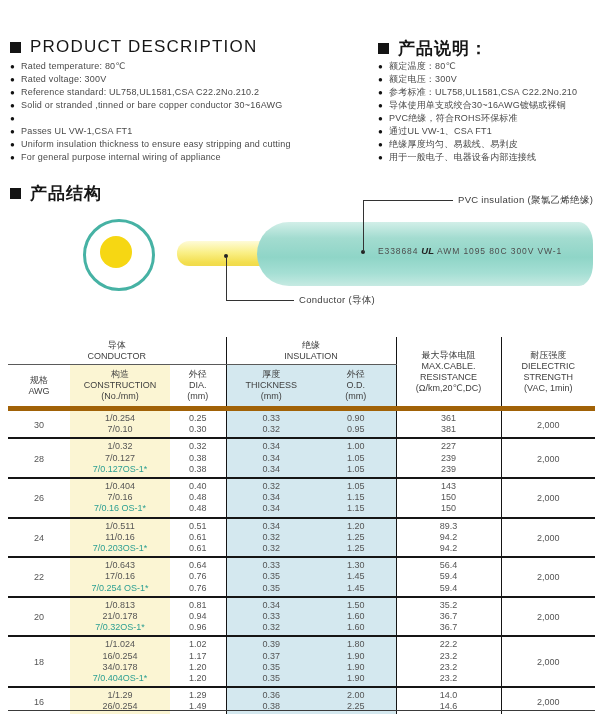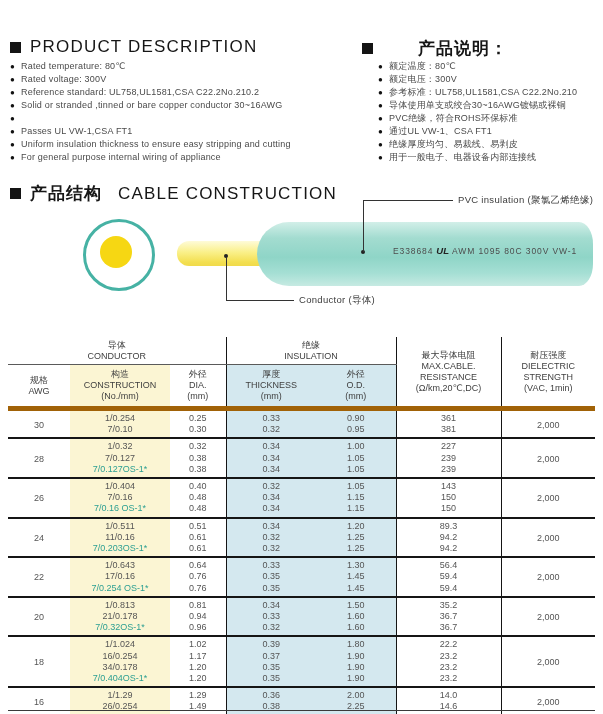--- a/index.html
+++ b/index.html
@@ -16,21 +16,21 @@
   .b-row{display:flex;align-items:flex-start;font-size:9px;line-height:13px;color:#4a4a4a;letter-spacing:.2px;white-space:nowrap;}
   .b-dot{font-size:8px;line-height:13px;color:#111;margin-right:6px;flex:0 0 auto;}
   
   .xsec-ring{position:absolute;left:83px;top:219px;width:66px;height:66px;border:3px solid #46b2a4;border-radius:50%;background:#fff;}
   .xsec-core{position:absolute;left:100px;top:236px;width:32px;height:32px;border-radius:50%;background:#f6d713;}
   .rod{position:absolute;left:177px;top:241px;width:104px;height:25px;border-radius:12px;
        background:linear-gradient(180deg,#fefbd8 0%,#faf089 45%,#f3df50 85%,#f0da4a 100%);}
   .sheath{position:absolute;left:257px;top:222px;width:336px;height:64px;
        border-radius:32px 14px 14px 32px / 50% 22px 22px 50%;
        background:linear-gradient(180deg,#d2efe8 0%,#a3dcd0 25%,#8fd5c7 55%,#a5dfd4 80%,#c6eae2 100%);}
-  .marking{position:absolute;left:393px;top:245px;font-size:8.5px;letter-spacing:.9px;color:#4d4d4d;white-space:nowrap;}
+  .marking{position:absolute;left:378px;top:245px;font-size:8.5px;letter-spacing:.9px;color:#4d4d4d;white-space:nowrap;}
   .ulmark{font-weight:bold;font-style:italic;font-size:9.5px;color:#222;letter-spacing:0;margin:0 3px;}
   .leader{position:absolute;background:#333;}
   .ldot{position:absolute;width:4px;height:4px;border-radius:50%;background:#222;}
   .glabel{position:absolute;font-size:9.5px;color:#3c3c3c;white-space:nowrap;letter-spacing:.3px;}
   
   .ctable{position:absolute;left:8px;top:337px;width:587px;border-collapse:collapse;table-layout:fixed;
           font-size:9px;color:#555;text-align:center;}
   .ctable th{font-weight:normal;padding:0;}
   .ctable td{padding:0;}
   .h1 th{height:27px;line-height:11px;color:#3f3f3f;vertical-align:middle;}
@@ -50,21 +50,21 @@
 </head>
 <body>
 
 <div class="page">
 
   <div class="sec-head" style="left:10px;top:37px;">
     <span class="sq"></span>
     <span>PRODUCT  DESCRIPTION</span>
   </div>
 
-  <div class="sec-head" style="left:362px;top:37px;gap:36px;">
+  <div class="sec-head" style="left:378px;top:37px;">
     <span class="sq"></span>
     <span class="cn-bold">产品说明：</span>
   </div>
 
   <div class="blist" style="left:10px;top:60px;" id="desc-en-list">
       <div class="b-row" style="font-size: 9px;">
         <span class="b-dot">●</span>
         <span>Rated temperature: 80℃</span>
       </div>
       <div class="b-row" style="font-size: 9px;">
@@ -128,21 +128,20 @@
       <div class="b-row" style="font-size: 9px;">
         <span class="b-dot">●</span>
         <span>用于一般电子、电器设备内部连接线</span>
       </div>
     </div>
 
   <div class="sec-head" style="left:10px;top:182px;">
     <span class="sq"></span>
     <span class="cn-bold">产品结构</span>
     <span style="width:16px;"></span>
-    <span>CABLE  CONSTRUCTION</span>
   </div>
 
   <div class="xsec-ring"></div>
   <div class="xsec-core"></div>
   <div class="rod"></div>
   <div class="sheath"></div>
   <div class="marking">
     <span>E338684</span><span class="ulmark">UL</span><span>AWM 1095 80C 300V VW-1</span>
   </div>
 

